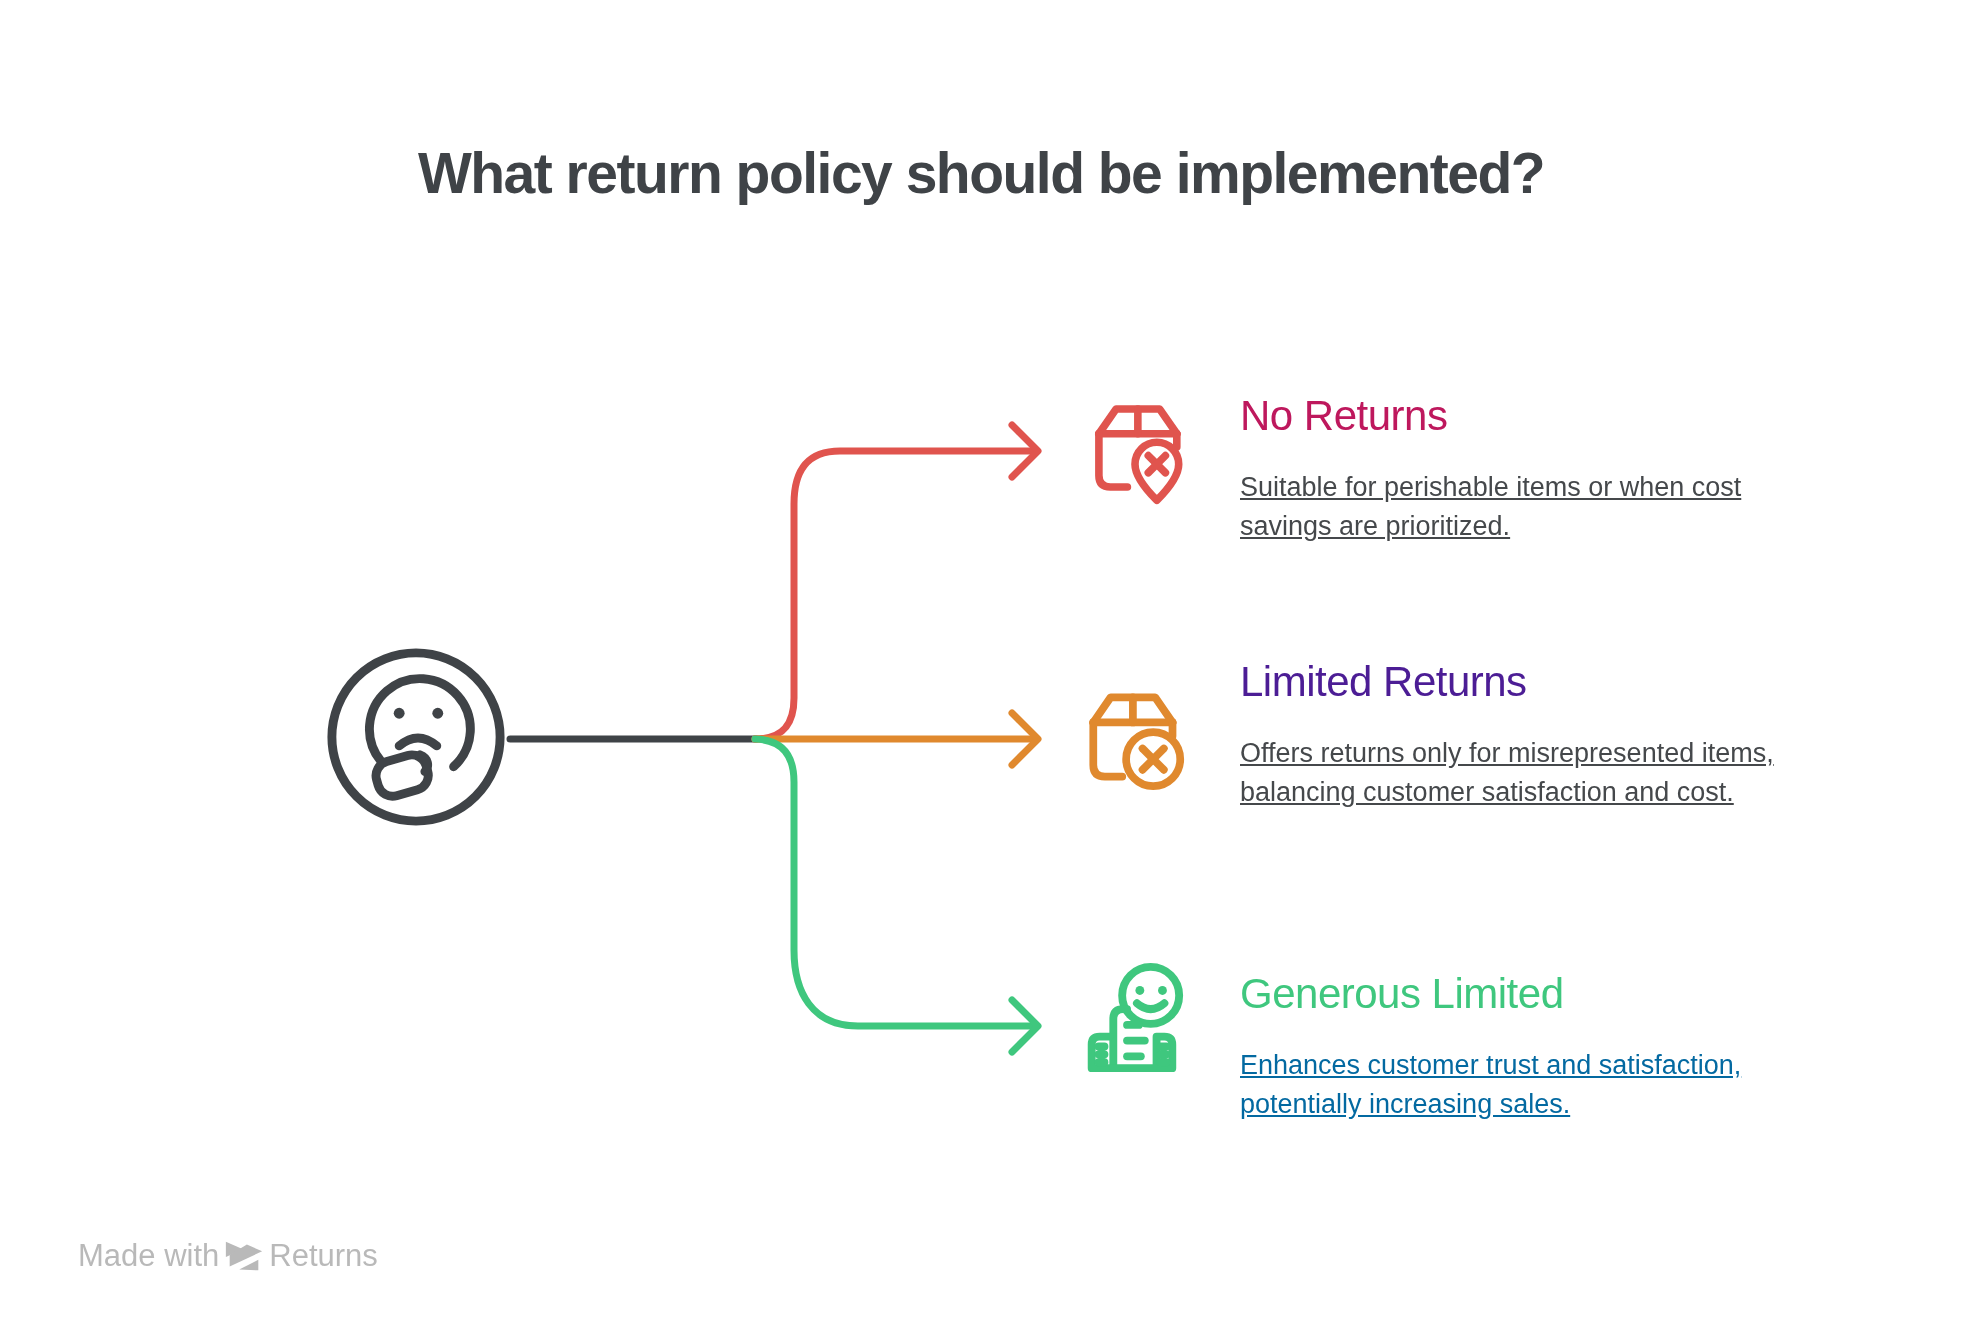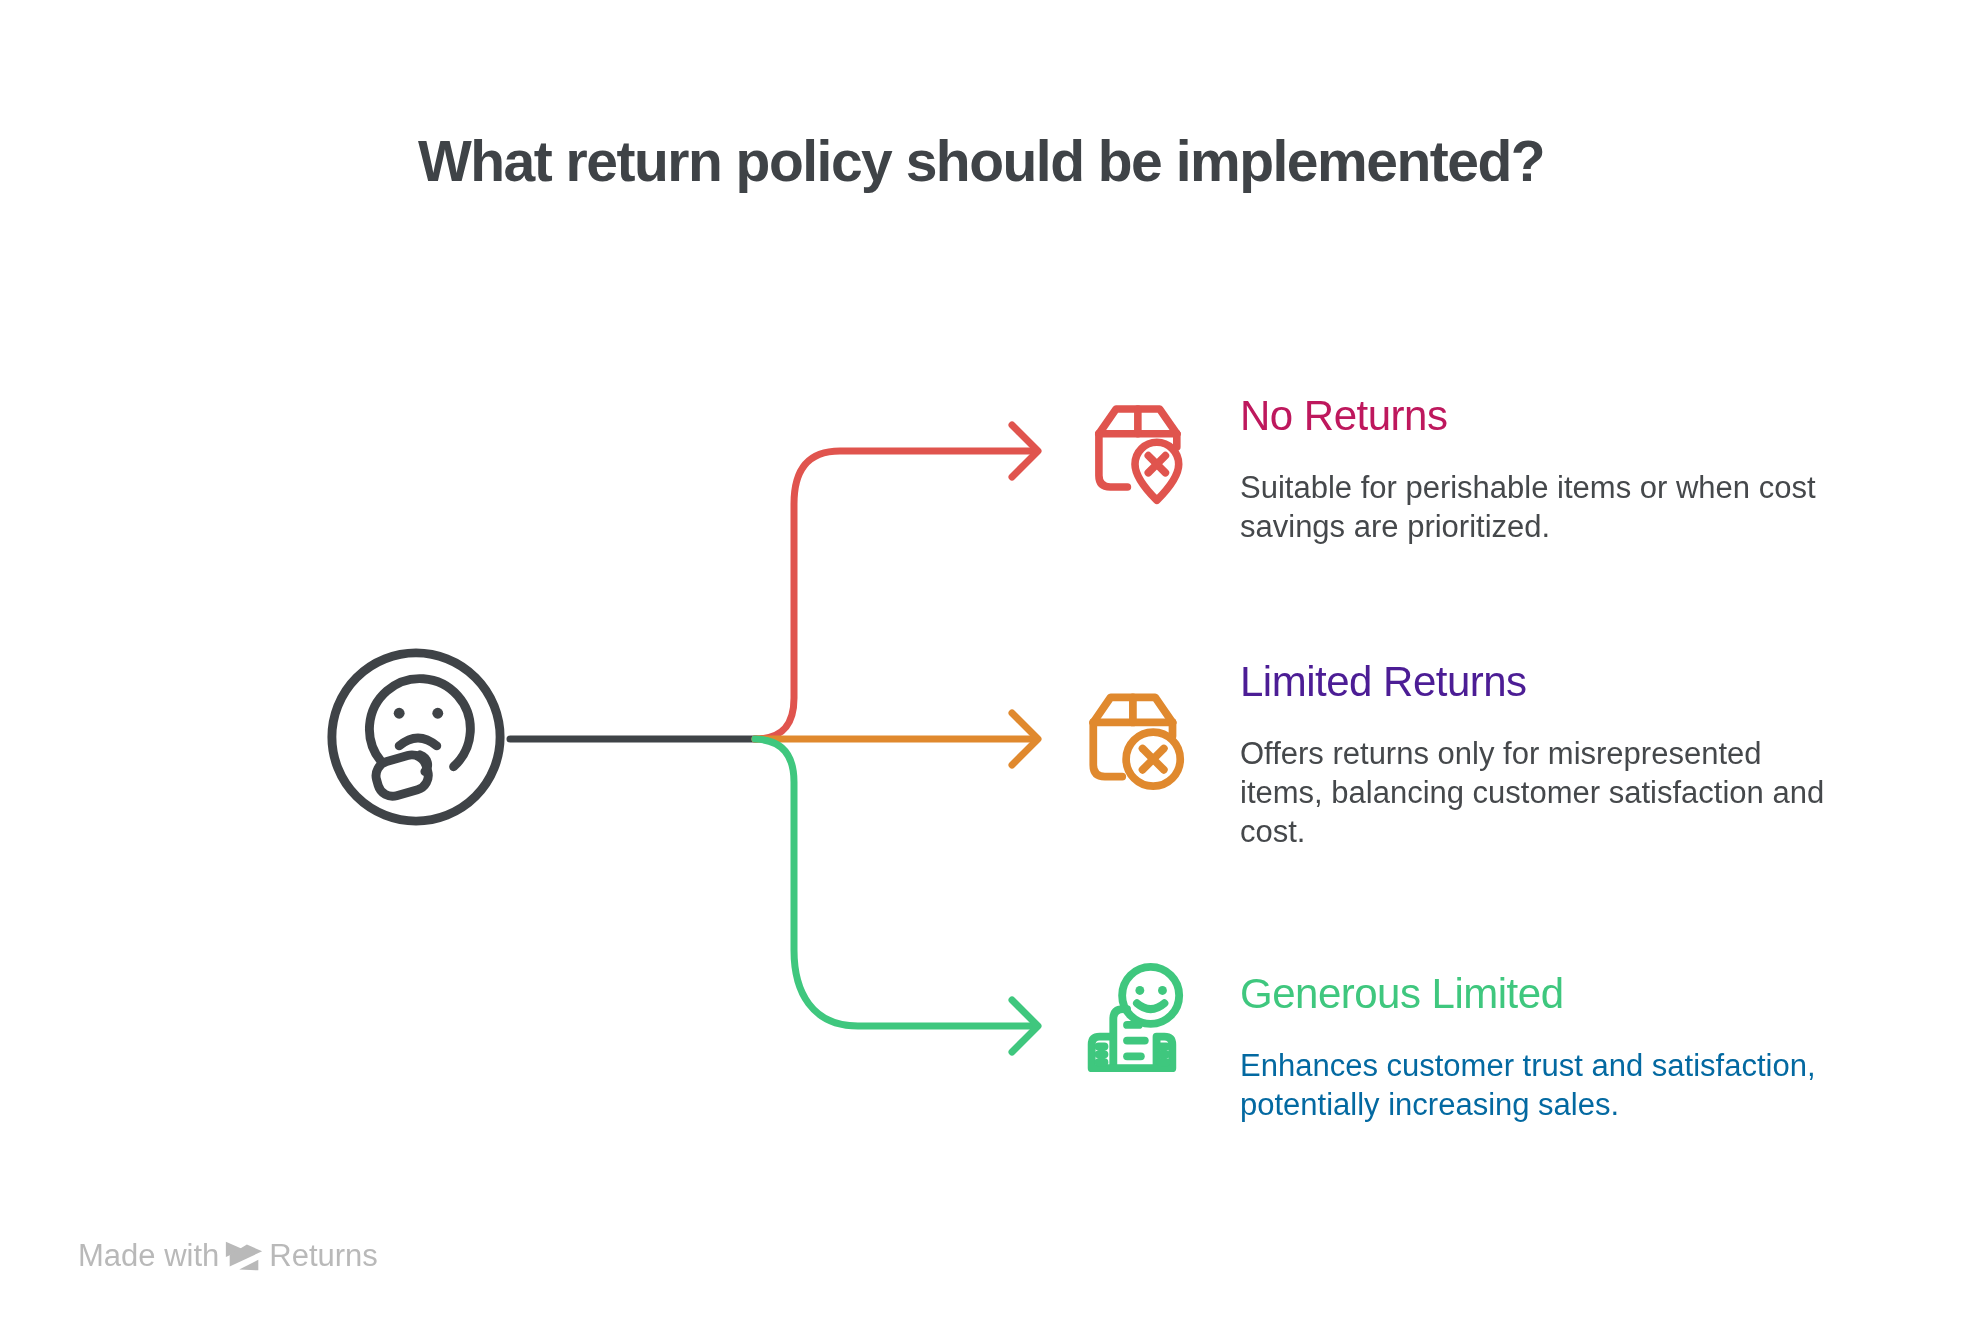--- a/index.html
+++ b/index.html
@@ -5,21 +5,21 @@
   html,body{margin:0;padding:0;background:#fff;}
   .page{
     position:relative;
     width:1962px;height:1332px;
     background:#ffffff;
     overflow:hidden;
     font-family:"Liberation Sans", sans-serif;
   }
   .title{
     position:absolute;
-    left:0;top:128px;width:100%;
+    left:0;top:140px;width:100%;
     text-align:center;
     font-size:57px;
     font-weight:700;
     letter-spacing:-1.5px;
     color:#3F4347;
   }
   .connector-svg{position:absolute;left:0;top:0;}
   .center-icon{position:absolute;left:322px;top:643px;}
   .node-icon{position:absolute;}
   .icon-no-returns{left:1078px;top:390px;}
@@ -36,23 +36,24 @@
   .section h2{
     margin:0;
     font-size:42px;
     line-height:52px;
     font-weight:500;
     letter-spacing:-0.5px;
   }
   .section p{
     margin:26px 0 0 0;
     max-width:585px;
-    font-size:31px;
+    font-size:27px;
     line-height:39px;
     color:#45484B;
+    text-decoration:underline;
   }
   .watermark{
     position:absolute;
     left:78px;top:1238px;
     display:flex;
     align-items:center;
     gap:4px;
     font-size:31px;
     color:#B9B9B9;
   }

